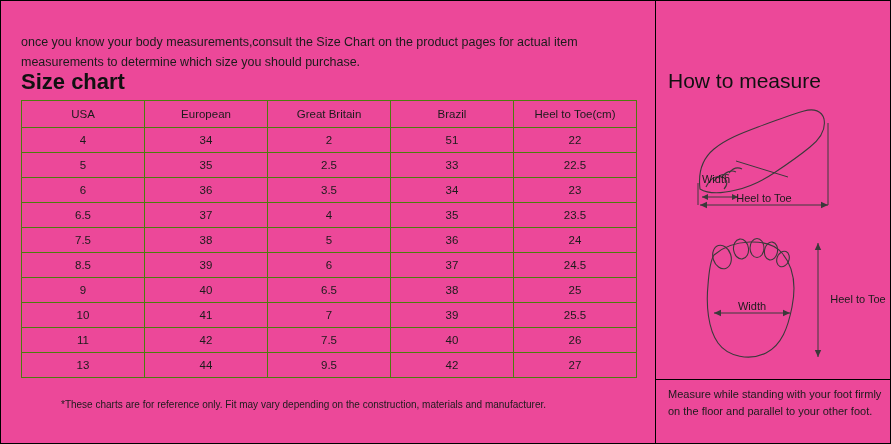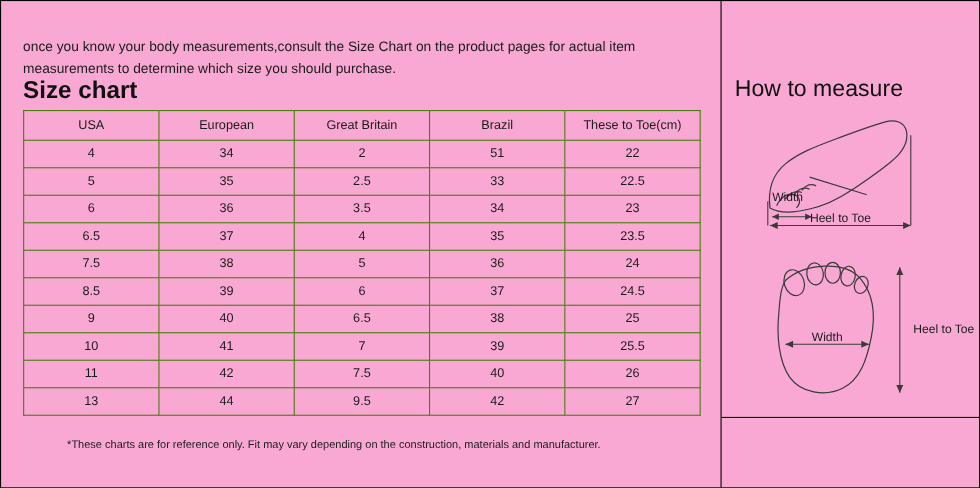--- a/index.html
+++ b/index.html
@@ -8,21 +8,21 @@
     background: #ffffff;
   }
   body {
     font-family: "Liberation Sans", sans-serif;
     color: #1a1a1a;
   }
   #page {
     position: relative;
     width: 891px;
     height: 444px;
-    background: #f9a8d4;
+    background: #ec4899;
     border: 1px solid #000000;
     box-sizing: border-box;
     overflow: hidden;
   }
   
   #intro {
     position: absolute;
     left: 20px;
     top: 18px;
     width: 628px;
@@ -146,21 +146,21 @@
   <div id="left-col">
     <div id="size-chart-title">Size chart</div>
 
     <table id="size-table">
       <thead>
         <tr>
           <th>USA</th>
           <th>European</th>
           <th>Great Britain</th>
           <th>Brazil</th>
-          <th>These to Toe(cm)</th>
+          <th>Heel to Toe(cm)</th>
         </tr>
       </thead>
       <tbody>
         <tr>
           <td>4</td>
           <td>34</td>
           <td>2</td>
           <td>51</td>
           <td>22</td>
         </tr>
@@ -280,15 +280,16 @@
       <g fill="#3a3a3a">
         <path d="M52 84 l7 -3.2 v6.4 z"></path>
         <path d="M128 84 l-7 -3.2 v6.4 z"></path>
         <path d="M156 14 l-3.2 7 h6.4 z"></path>
         <path d="M156 128 l-3.2 -7 h6.4 z"></path>
       </g>
       <text class="diagram-label" x="90" y="81" text-anchor="middle">Width</text>
       <text class="diagram-label" x="196" y="74" text-anchor="middle">Heel to Toe</text>
     </svg>
 
+    <div id="measure-note">Measure while standing with your foot firmly on the floor and parallel to your other foot.</div>
   </div>
 
 </div>
 
 </body></html>

